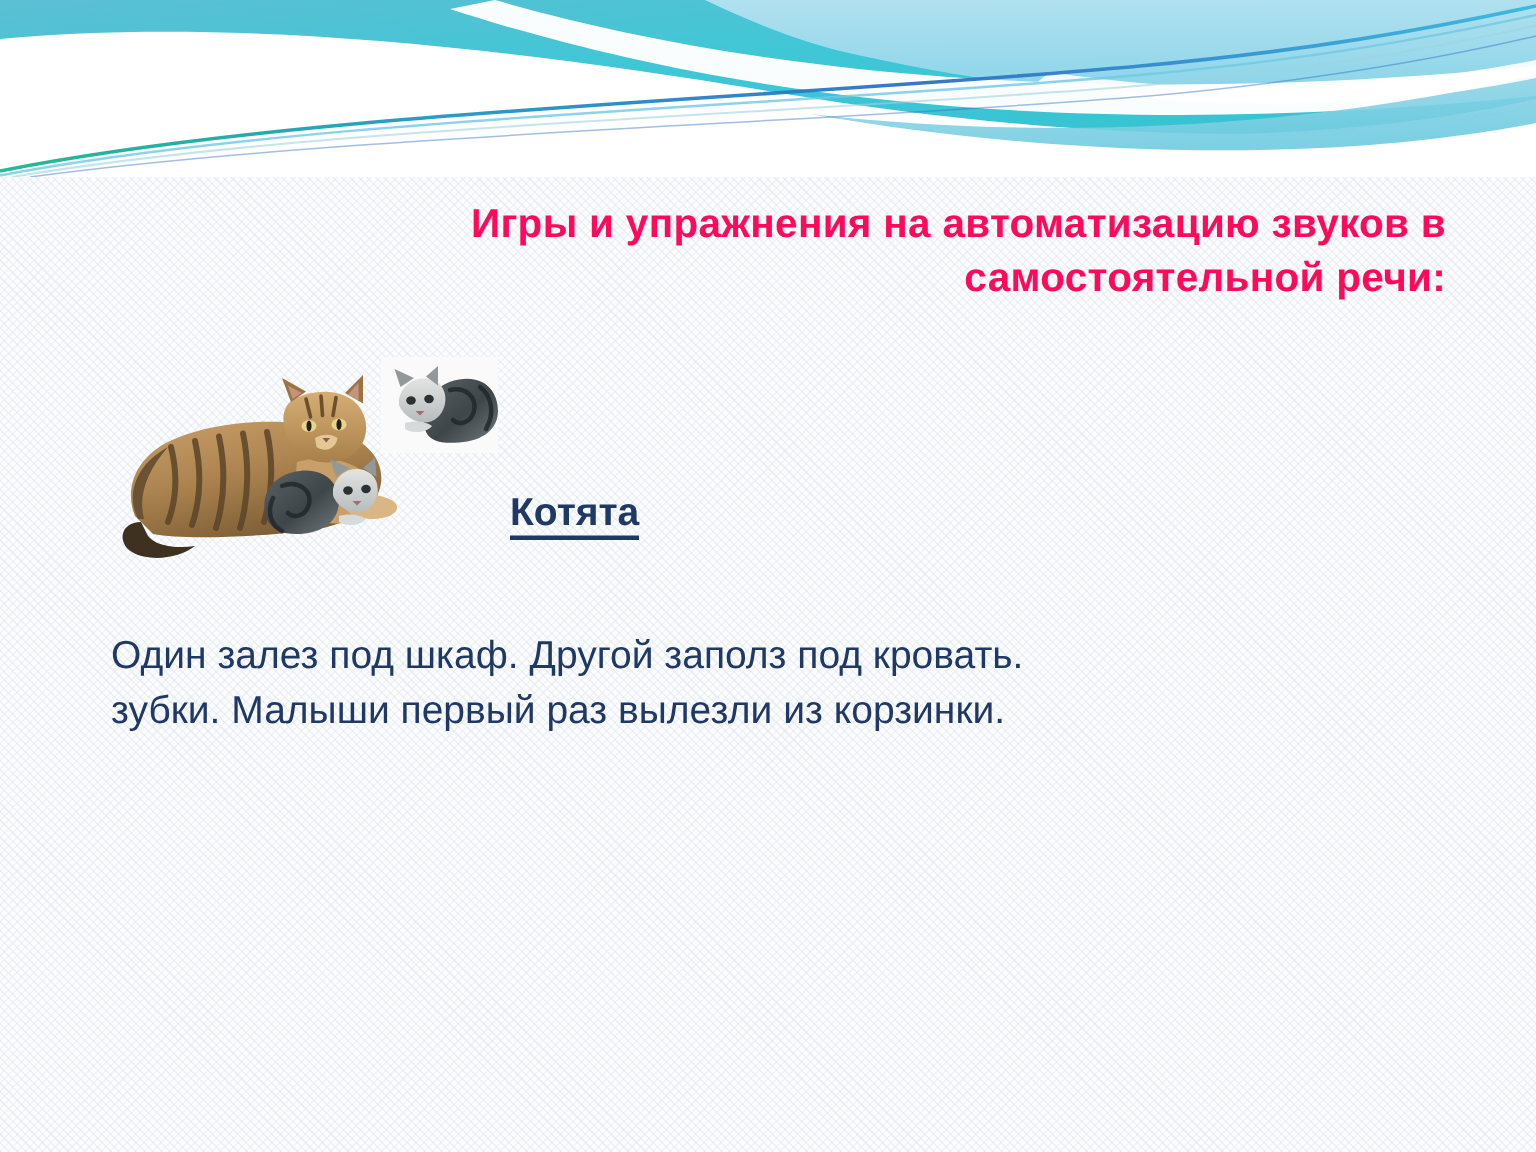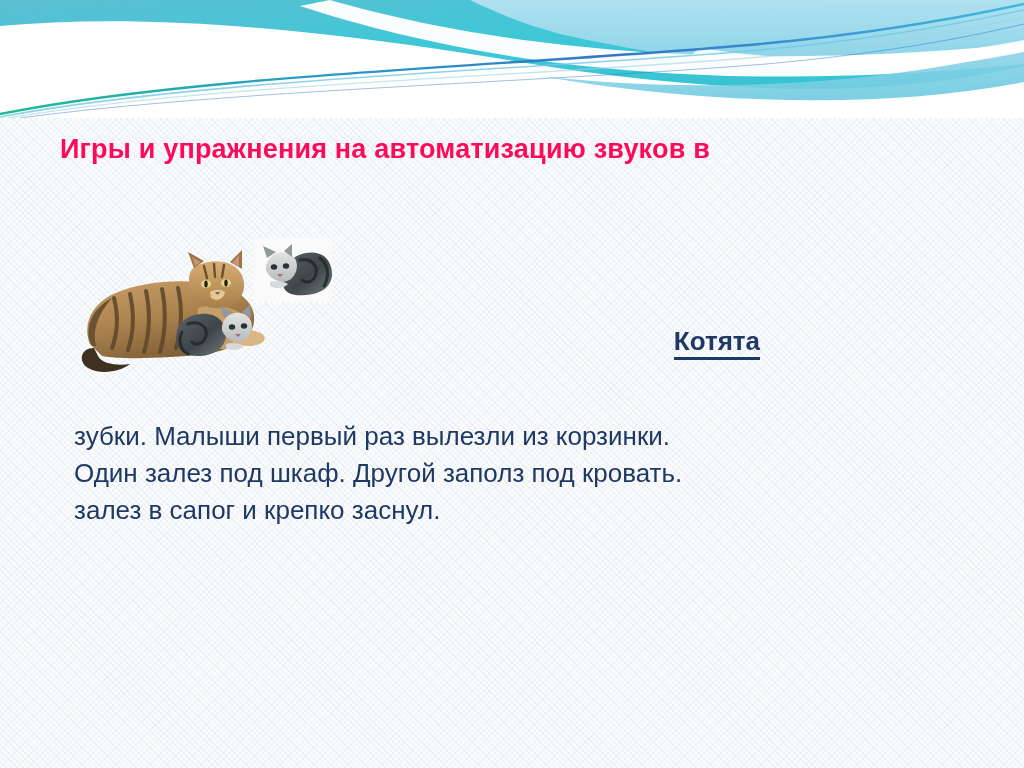--- a/index.html
+++ b/index.html
@@ -35,21 +35,21 @@
     height: 118px;
   }
   #banner svg { display: block; width: 1024px; height: 118px; }
 
   
   #title {
     position: absolute;
     left: 60px;
     top: 132px;
     width: 904px;
-    text-align: left;
+    text-align: right;
     color: #FF0A5A;
     font-size: 27px;
     font-weight: bold;
     line-height: 1.32;
     letter-spacing: 0.2px;
   }
   #title .line { display: block; }
 
   
   #cats {
@@ -60,21 +60,21 @@
     height: 150px;
   }
   #cats svg { display: block; width: 256px; height: 150px; }
 
   
   #subheading {
     position: absolute;
     left: 340px;
     top: 326px;
     width: 420px;
-    text-align: right;
+    text-align: left;
     color: #1F3864;
     font-size: 26px;
     font-weight: bold;
   }
   #subheading .u {
     border-bottom: 3px solid #1F3864;
     padding-bottom: 1px;
   }
 
   
@@ -137,20 +137,21 @@
 
       <path d="M0,114 C200,74 520,66 760,44 C870,34 950,20 1024,4" fill="none" stroke="url(#gStrand)" stroke-width="2.4" opacity="0.95"></path>
       <path d="M0,117 C200,79 520,71 760,50 C870,40 950,26 1024,10" fill="none" stroke="#6FC8E4" stroke-width="1.6" opacity="0.8"></path>
       <path d="M8,118 C210,84 520,77 762,57 C872,47 952,33 1024,17" fill="none" stroke="#9FD3DE" stroke-width="1.4" opacity="0.6"></path>
       <path d="M20,118 C230,90 530,83 766,64 C876,54 956,40 1024,24" fill="none" stroke="#2E6FC1" stroke-width="1" opacity="0.45"></path>
     </svg>
   </div>
 
   <div id="title">
     <span class="line">Игры и упражнения на автоматизацию звуков  в</span>
+    <span class="line">самостоятельной речи:</span>
   </div>
 
   <div id="cats">
     <svg viewBox="0 0 256 150" aria-hidden="true">
       <defs>
         <linearGradient id="tabbyBody" x1="0" y1="0" x2="0.5" y2="1">
           <stop offset="0" stop-color="#C9A068"></stop>
           <stop offset="0.5" stop-color="#AE8550"></stop>
           <stop offset="1" stop-color="#7E5F36"></stop>
         </linearGradient>
@@ -266,18 +267,17 @@
         <path d="M148,108 C154,106 162,107 166,110 C162,115 152,115 148,112 Z" fill="#D6DADB"></path>
       </g>
     </svg>
   </div>
 
   <div id="subheading">
     <span class="u">Котята</span>
   </div>
 
   <div id="body-text">
+    <span class="line">Один залез под шкаф. Другой заполз под кровать.</span>
     <span class="line">зубки. Малыши первый раз вылезли из корзинки.</span>
-    <span class="line">Один залез под шкаф. Другой заполз под кровать.</span>
-    <span class="line">залез в сапог и крепко заснул.</span>
   </div>
 
 </div>
 
 </body></html>

